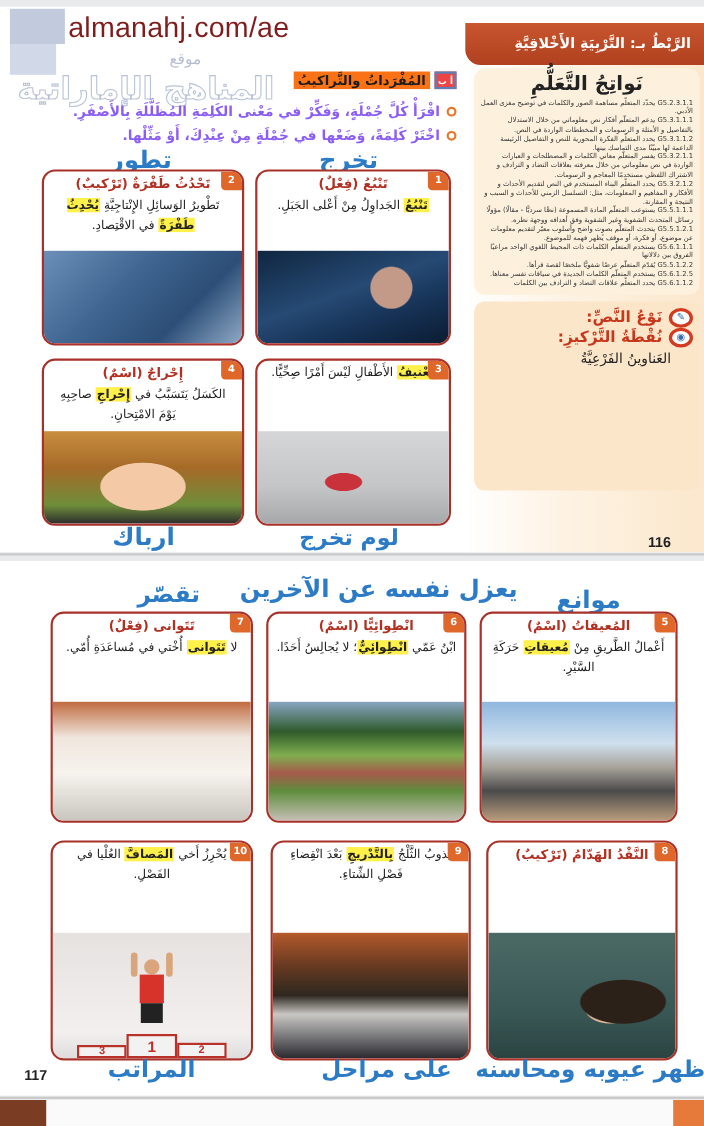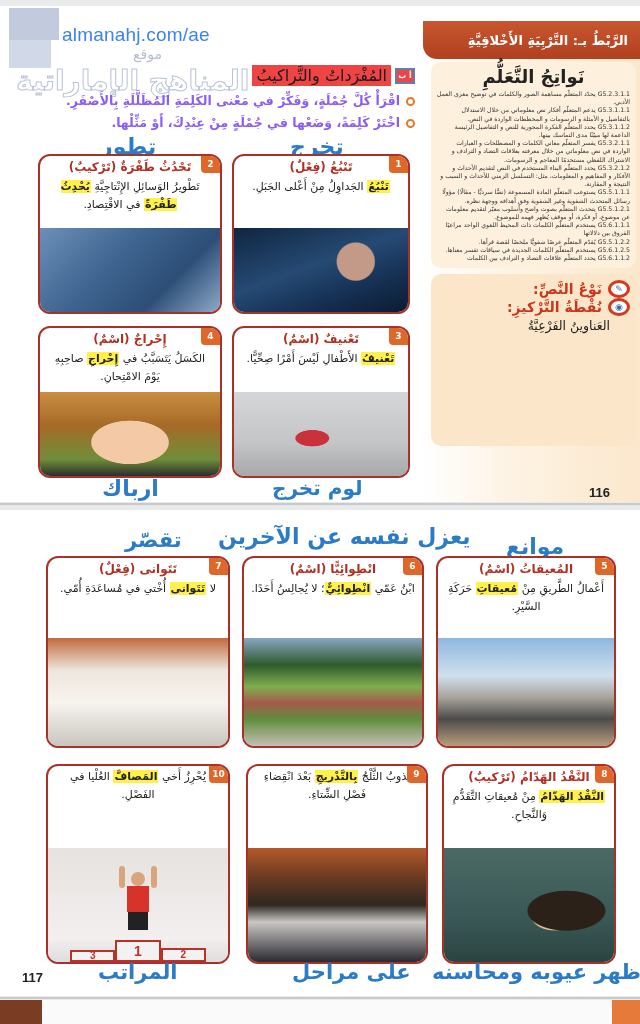--- a/index.html
+++ b/index.html
@@ -4,43 +4,43 @@
 <style>
   * { box-sizing: border-box; margin: 0; padding: 0; }
   html, body { width: 640px; height: 1024px; overflow: hidden; background: #e9eaec; }
   body { font-family: "DejaVu Sans", sans-serif; position: relative; }
 
   .page { position: absolute; left: 0; width: 640px; background: #ffffff; overflow: hidden; }
   #page116 { top: 6px; height: 496px; }
   #page117 { top: 510px; height: 486px; }
   #page118 { top: 1000px; height: 24px; background: #fafafa; }
 
-  .watermark-url { position: absolute; left: 62px; top: 18px; font-family: "Liberation Sans", sans-serif; font-size: 19px; color: #3b82f6; letter-spacing: 0.2px; }
+  .watermark-url { position: absolute; left: 62px; top: 4px; font-family: "Liberation Sans", sans-serif; font-size: 26px; color: #7f1d1d; letter-spacing: 0.2px; }
   .watermark-logo-a { position: absolute; left: 9px; top: 2px; width: 50px; height: 32px; background: #b7c1d8; opacity: .85; }
   .watermark-logo-b { position: absolute; left: 9px; top: 34px; width: 42px; height: 28px; background: #c6cfe2; opacity: .8; }
-  .watermark-site { position: absolute; left: 133px; top: 40px; font-size: 14px; color: #b5bdd0; direction: rtl; }
+  .watermark-site { position: absolute; left: 154px; top: 40px; font-size: 14px; color: #b5bdd0; direction: rtl; }
   .watermark-name { position: absolute; left: 16px; top: 58px; font-size: 28px; font-weight: bold; color: #fff; -webkit-text-stroke: 1px #b2bdd3; direction: rtl; letter-spacing: 1px; opacity: .9; }
 
   
   .sidebar { position: absolute; left: 423px; top: 15px; width: 217px; height: 481px; direction: rtl; background: linear-gradient(90deg,#ffffff 0%, #fdf3e4 40%, #fbe7cc 100%); }
   .sidebar-header { height: 38px; background: linear-gradient(180deg,#c8562f,#b0401f); border-radius: 0 0 0 14px; color: #fff; font-size: 13px; font-weight: bold; padding: 12px 12px 0 0; }
   .outcomes-box { margin: 3px 4px 0 8px; padding: 4px 6px 6px 6px; background: #fdf0dc; border-radius: 10px 10px 10px 10px; }
   .outcomes-title { text-align: center; font-size: 18px; font-weight: bold; color: #222; margin-bottom: 3px; }
   .outcomes-list { font-size: 6.2px; line-height: 8.2px; color: #333; }
   .outcomes-list div { margin-bottom: 0px; }
   .info-box { margin: 6px 4px 0 8px; padding: 6px 6px; background: #fbe6c9; border-radius: 10px; height: 172px; }
   .info-head { display: flex; align-items: center; gap: 6px; color: #c8361c; font-size: 14px; font-weight: bold; }
   .info-icon { width: 22px; height: 18px; border: 3px solid #d33a1f; border-radius: 50%; background: #fff; display: flex; align-items: center; justify-content: center; font-size: 9px; color: #3a6db0; }
   .info-text { font-size: 12.5px; line-height: 19px; color: #222; padding-right: 20px; margin-bottom: 8px; }
   .page-num { position: absolute; font-family: "Liberation Sans", sans-serif; font-weight: bold; font-size: 13px; color: #222; }
 
   
   .section-head { position: absolute; right: 225px; top: 59px; display: flex; align-items: center; gap: 4px; direction: rtl; }
   .section-icon { width: 20px; height: 16px; background: #ef4444; border: 2px solid #5d7fb8; color: #fff; font-size: 8px; display: flex; align-items: center; justify-content: center; font-weight: bold; text-align: center; }
-  .section-label { background: #ef4444; font-size: 16px; font-weight: normal; color: #1d1d1d; padding: 1px 4px; }
+  .section-label { background: #f97316; font-size: 12px; font-weight: bold; color: #1d1d1d; padding: 1px 4px; }
   .instructions { position: absolute; right: 225px; top: 84px; width: 410px; direction: rtl; font-size: 12.5px; font-weight: bold; color: #8b5cf6; line-height: 22px; }
   .instructions .bullet { display: inline-block; width: 9px; height: 9px; border: 2px solid #e8762b; border-radius: 50%; margin-left: 6px; vertical-align: middle; }
 
   .annot { position: absolute; direction: rtl; font-family: "DejaVu Sans", sans-serif; font-weight: bold; color: #2b7bc7; white-space: nowrap; }
 
   
   .card { position: absolute; border: 2px solid #a8322a; border-radius: 12px; overflow: hidden; background: #fff; direction: rtl; }
   .card-num { position: absolute; right: 0; top: 0; width: 19px; height: 17px; background: #e0672a; color: #fff; font-size: 9px; font-weight: bold; text-align: center; line-height: 17px; border-bottom-left-radius: 4px; }
   .card-title { text-align: center; color: #b23022; font-size: 12px; font-weight: bold; padding-top: 4px; height: 20px; }
   .card-text { text-align: center; font-size: 11px; color: #222; line-height: 18px; padding: 2px 6px 0 6px; }
@@ -134,21 +134,20 @@
 
   <div class="card" style="left:38px; top:148px; width:184px; height:160px;">
     <div class="card-num">2</div>
     <div class="card-title">تَحْدُثُ طَفْرَةٌ (تَرْكيبٌ)</div>
     <div class="card-text"><span>تَطْويرُ الوَسائِلِ الإِنْتاجِيَّةِ </span><mark>يُحْدِثُ طَفْرَةً</mark><span> في الاقْتِصادِ.</span></div>
     <div class="card-img img-finance" style="height:84px;"></div>
   </div>
 
   <div class="card" style="left:232px; top:320px; width:178px; height:152px;">
     <div class="card-num">3</div>
-    <div class="card-title">تَعْنيفٌ (اسْمٌ)</div>
     <div class="card-text"><span></span><mark>تَعْنيفُ</mark><span> الأَطْفالِ لَيْسَ أَمْرًا صِحِّيًّا.</span></div>
     <div class="card-img img-child-sad" style="height:84px;"></div>
   </div>
 
   <div class="card" style="left:38px; top:320px; width:184px; height:152px;">
     <div class="card-num">4</div>
     <div class="card-title">إِحْراجٌ (اسْمٌ)</div>
     <div class="card-text"><span>الكَسَلُ يَتَسَبَّبُ في </span><mark>إِحْراجِ</mark><span> صاحِبِهِ يَوْمَ الامْتِحانِ.</span></div>
     <div class="card-img img-child-face" style="height:84px;"></div>
   </div>
@@ -181,21 +180,20 @@
   <div class="card" style="left:46px; top:46px; width:184px; height:192px;">
     <div class="card-num">7</div>
     <div class="card-title">تَتَوانى (فِعْلٌ)</div>
     <div class="card-text"><span>لا </span><mark>تَتَوانى</mark><span> أُخْتي في مُساعَدَةِ أُمّي.</span></div>
     <div class="card-img img-kitchen" style="height:108px;"></div>
   </div>
 
   <div class="card" style="left:442px; top:254px; width:174px; height:200px;">
     <div class="card-num">8</div>
     <div class="card-title">النَّقْدُ الهَدّامُ (تَرْكيبٌ)</div>
-    <div class="card-text"><span></span><mark>النَّقْدُ الهَدّامُ</mark><span> مِنْ مُعيقاتِ التَّقَدُّمِ وَالنَّجاحِ.</span></div>
     <div class="card-img img-critic" style="height:114px;"></div>
   </div>
 
   <div class="card" style="left:246px; top:254px; width:182px; height:200px;">
     <div class="card-num">9</div>
     <div class="card-text"><span>يَذوبُ الثَّلْجُ </span><mark>بِالتَّدْريجِ</mark><span> بَعْدَ انْقِضاءِ فَصْلِ الشِّتاءِ.</span></div>
     <div class="card-img img-snow" style="height:114px;"></div>
   </div>
 
   <div class="card" style="left:46px; top:254px; width:184px; height:200px;">

